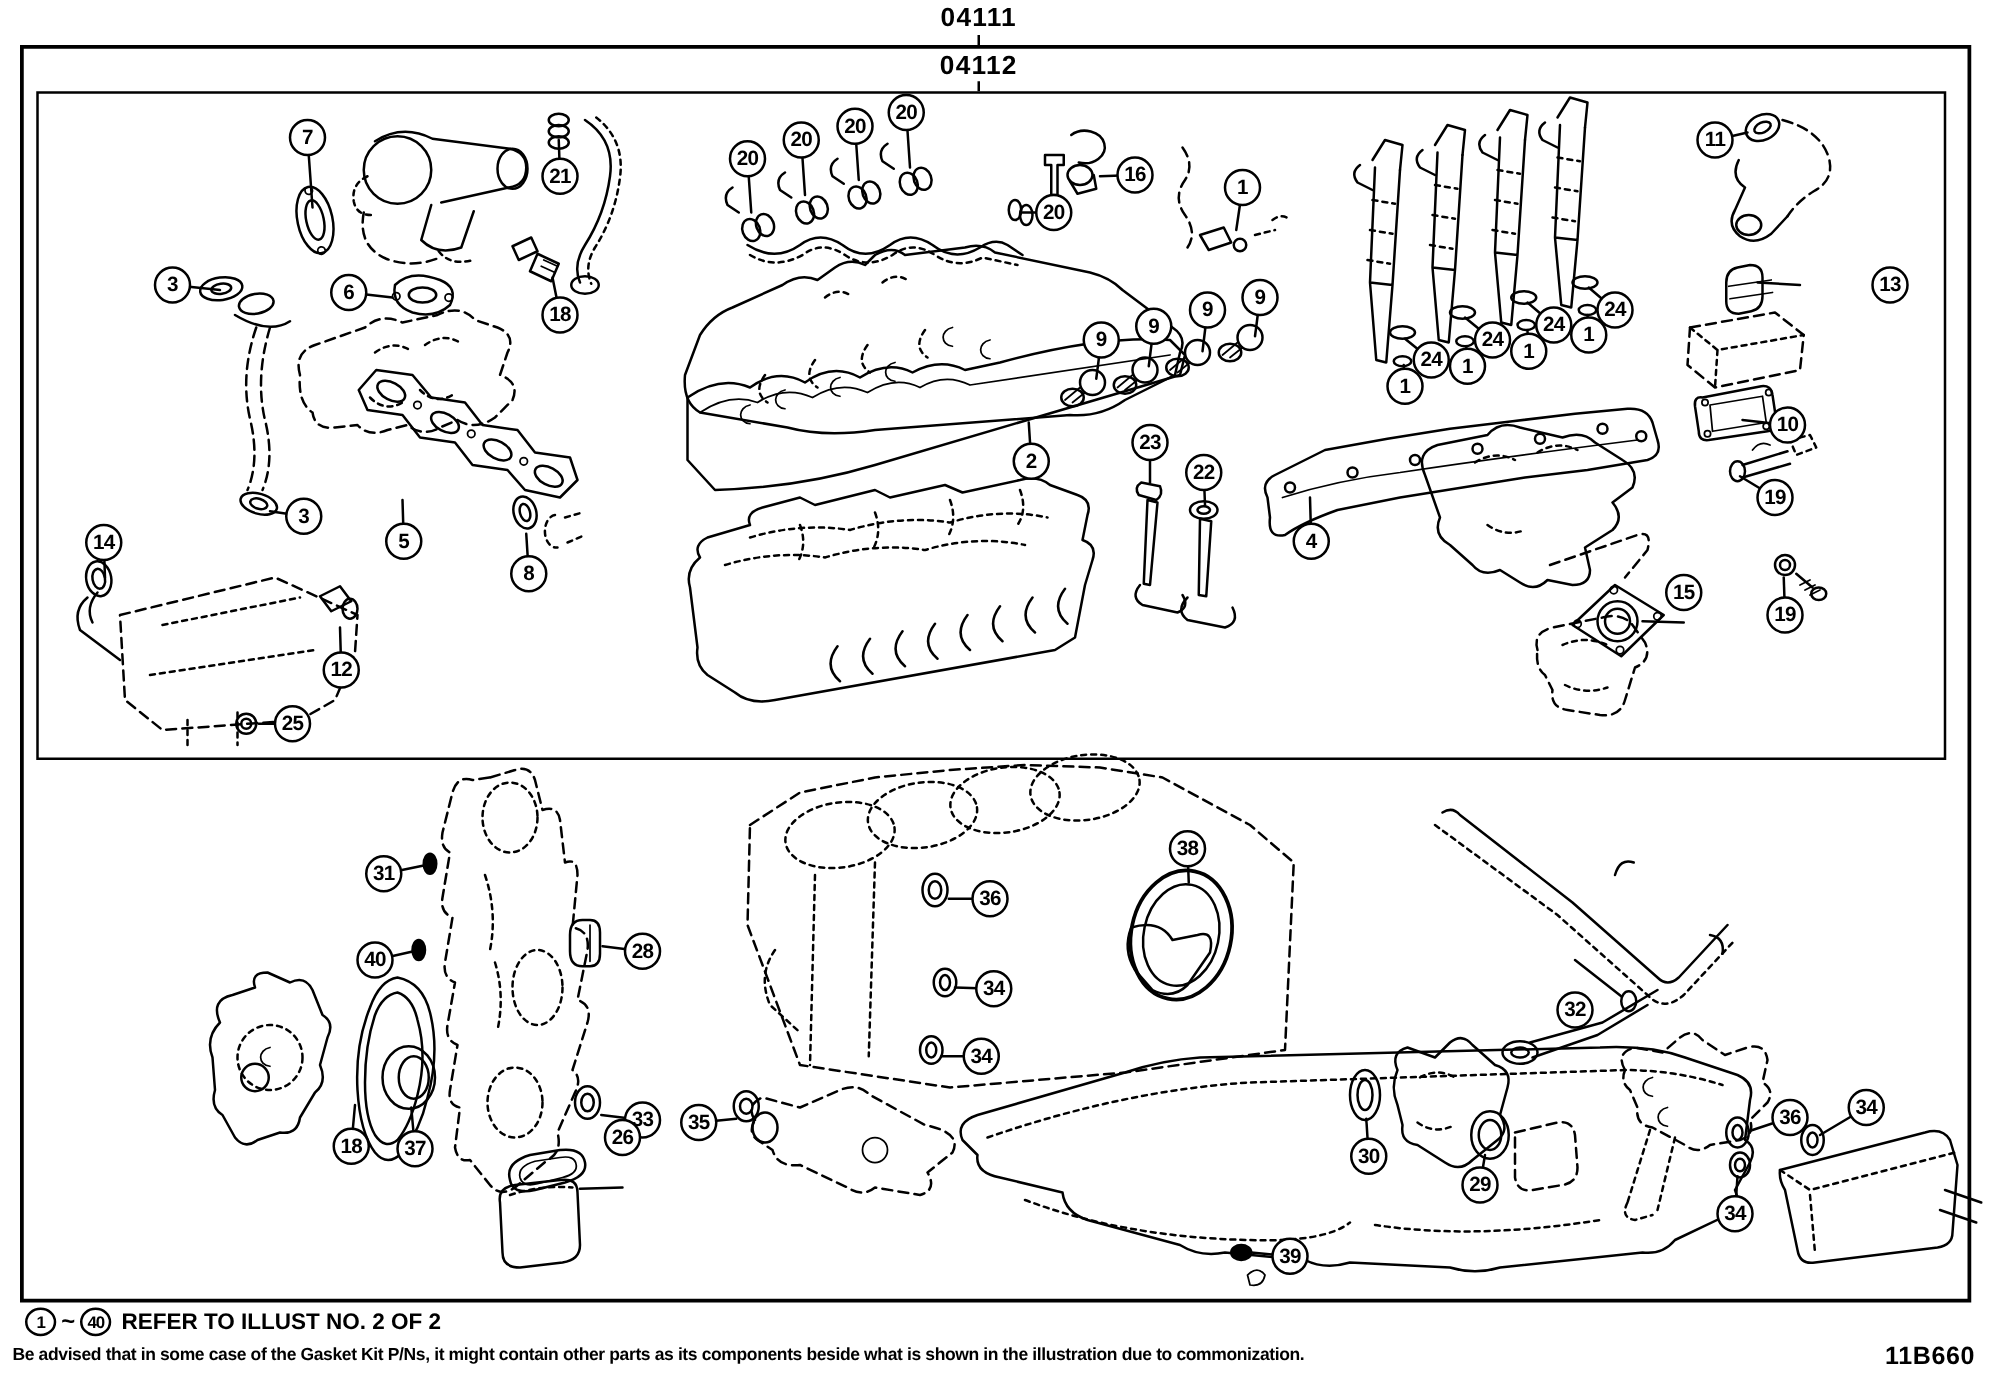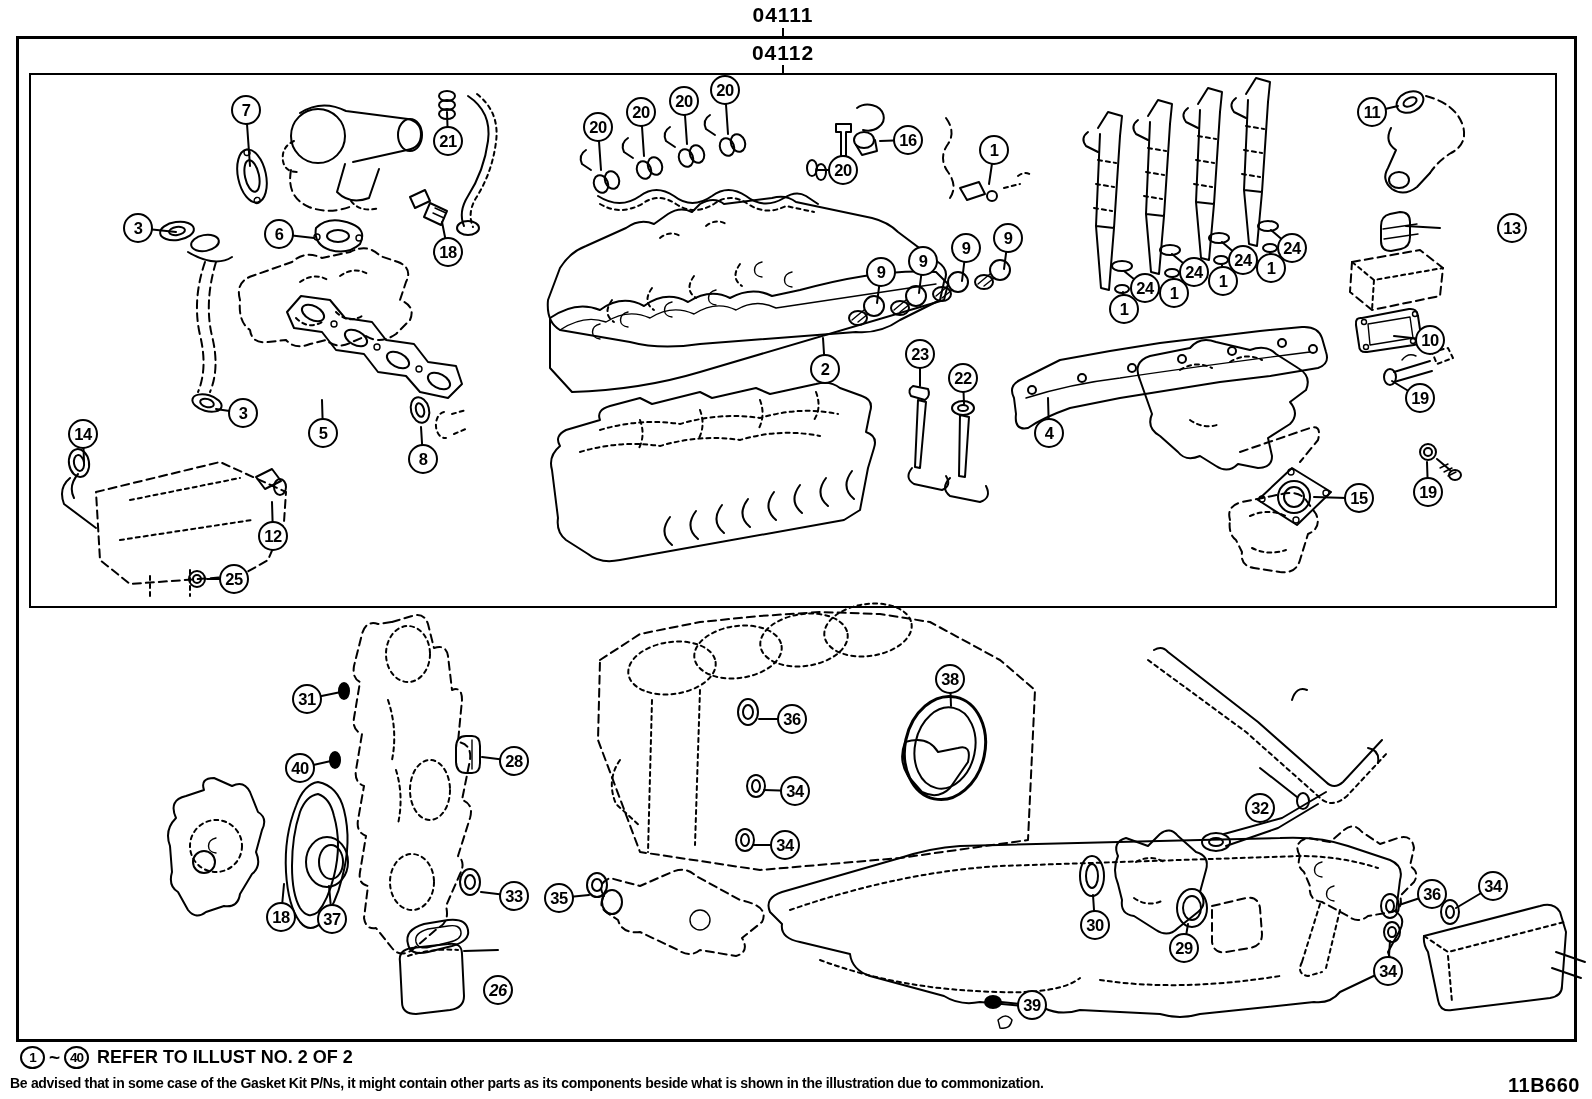--- a/index.html
+++ b/index.html
@@ -556,29 +556,29 @@
     <div class="callout" style="left: 1243px; top: 260px;">24</div>
     <div class="callout" style="left: 1223px; top: 281px;">1</div>
     <div class="callout" style="left: 1292px; top: 248px;">24</div>
     <div class="callout" style="left: 1271px; top: 268px;">1</div>
     <div class="callout" style="left: 1372px; top: 112px;">11</div>
     <div class="callout" style="left: 1512px; top: 228px;">13</div>
     <div class="callout" style="left: 1430px; top: 340px;">10</div>
     <div class="callout" style="left: 1049px; top: 433px;">4</div>
     <div class="callout" style="left: 1420px; top: 398px;">19</div>
     <div class="callout" style="left: 1428px; top: 492px;">19</div>
-    <div class="callout" style="left: 1347px; top: 498px; margin-left: 12px;">15</div>
+    <div class="callout" style="left: 1347px; top: 474px;">15</div>
     <div class="callout" style="left: 307px; top: 699px;">31</div>
     <div class="callout" style="left: 300px; top: 768px;">40</div>
     <div class="callout" style="left: 514px; top: 761px;">28</div>
     <div class="callout" style="left: 281px; top: 917px;">18</div>
     <div class="callout" style="left: 332px; top: 919px;">37</div>
     <div class="callout" style="left: 514px; top: 896px;">33</div>
     <div class="callout" style="left: 559px; top: 898px;">35</div>
-    <div class="callout" style="left: 498px; top: 990px; font-style: italic;">26</div>
+    <div class="callout" style="left: 498px; top: 910px;">26</div>
     <div class="callout" style="left: 792px; top: 719px;">36</div>
     <div class="callout" style="left: 795px; top: 791px;">34</div>
     <div class="callout" style="left: 785px; top: 845px;">34</div>
     <div class="callout" style="left: 950px; top: 679px;">38</div>
     <div class="callout" style="left: 1032px; top: 1005px;">39</div>
     <div class="callout" style="left: 1260px; top: 768px; margin-top: 40px;">32</div>
     <div class="callout" style="left: 1095px; top: 925px;">30</div>
     <div class="callout" style="left: 1184px; top: 948px;">29</div>
     <div class="callout" style="left: 1432px; top: 894px;">36</div>
     <div class="callout" style="left: 1493px; top: 886px;">34</div>

